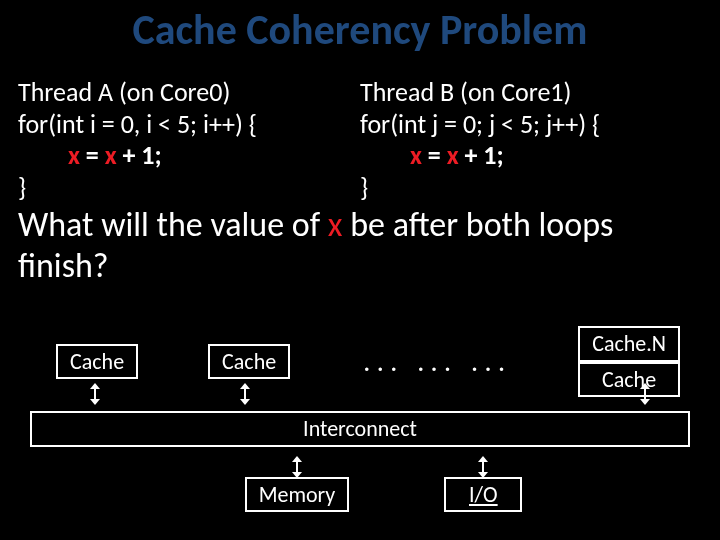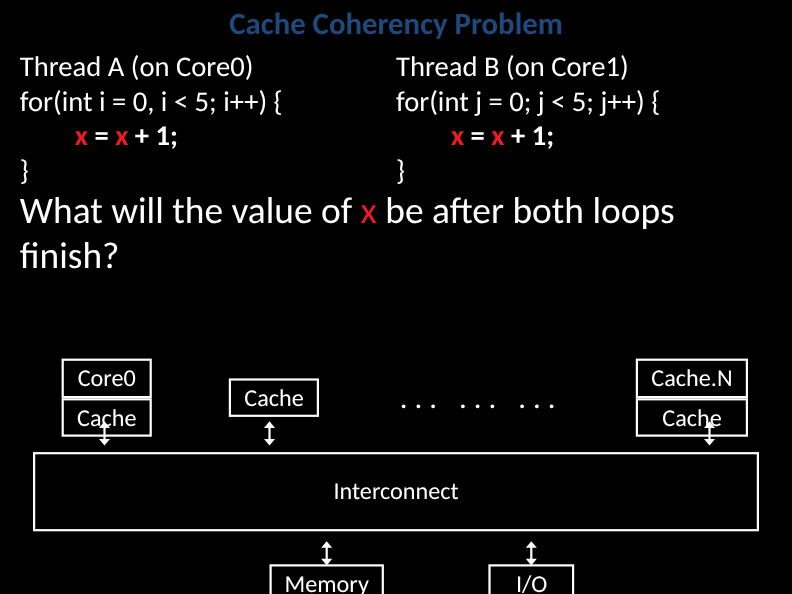--- a/index.html
+++ b/index.html
@@ -4,32 +4,32 @@
 <style>
   * { margin: 0; padding: 0; box-sizing: border-box; }
   body {
     width: 720px; height: 540px;
     background: #000;
     font-family: Calibri, Arial, sans-serif;
     overflow: hidden;
   }
   .title {
     color: #1F497D;
-    font-size: 28px;
+    font-size: 42px;
     font-weight: bold;
     text-align: center;
     padding-top: 4px;
   }
   .code-area {
     display: flex;
     color: #fff;
     font-size: 26px;
     padding: 6px 18px 0 18px;
   }
-  .col { flex: 1; }
+  .col { flex: 1; margin-top: 16px; }
   .line { white-space: pre; line-height: 1.22; }
   .indent { padding-left: 50px; font-weight: bold; }
   .question {
     color: #fff;
     font-size: 34px;
     padding: 0 18px;
     line-height: 1.22;
   }
   .xvar { color: #ED1C24; }
 
@@ -54,21 +54,21 @@
     line-height: 1.25;
   }
   .dots { font-size: 28px; padding: 0 10px; }
   .spacer { flex: 1; }
   .gap { width: 70px; }
 
   .interconnect {
     margin: 14px 30px 0 30px;
     border: 2px solid #fff;
     text-align: center;
-    padding: 20px 0;
+    padding: 2px 0;
   }
 
   .arrow {
     position: relative;
     width: 2px; height: 12px;
     background: #fff;
     margin: 0 auto;
   }
   .arrow::before, .arrow::after {
     content: "";
@@ -113,21 +113,20 @@
   </div>
 </div>
 
 <div class="question">
   <span>What will the value of </span><span class="xvar">x</span><span> be after both loops finish?</span>
 </div>
 
 <div class="diagram">
   <div class="boxes-row">
     <div class="core-stack">
-      <div class="box">Core0</div>
       <div class="box">Cache</div>
     </div>
     <div class="gap"></div>
     <div class="core-stack">
       <div class="box">Cache</div>
     </div>
     <div class="spacer"></div>
     <div class="dots">. . .</div>
     <div class="dots">. . .</div>
     <div class="dots">. . .</div>

